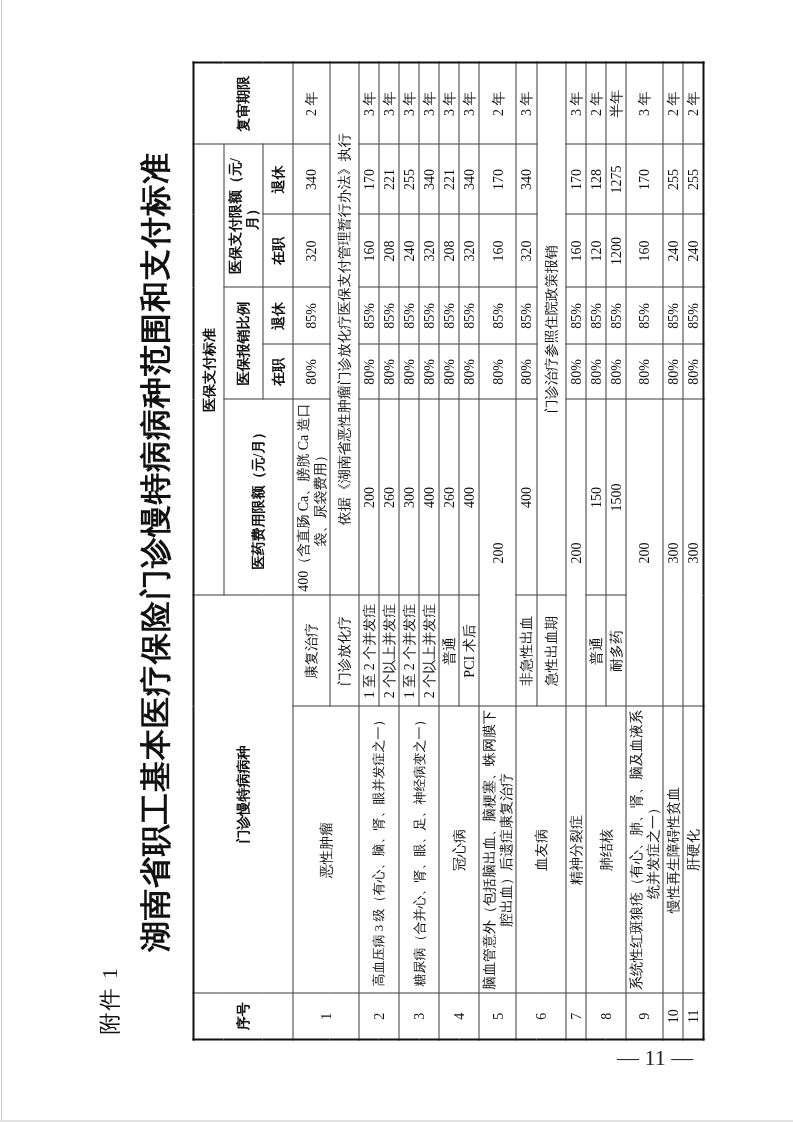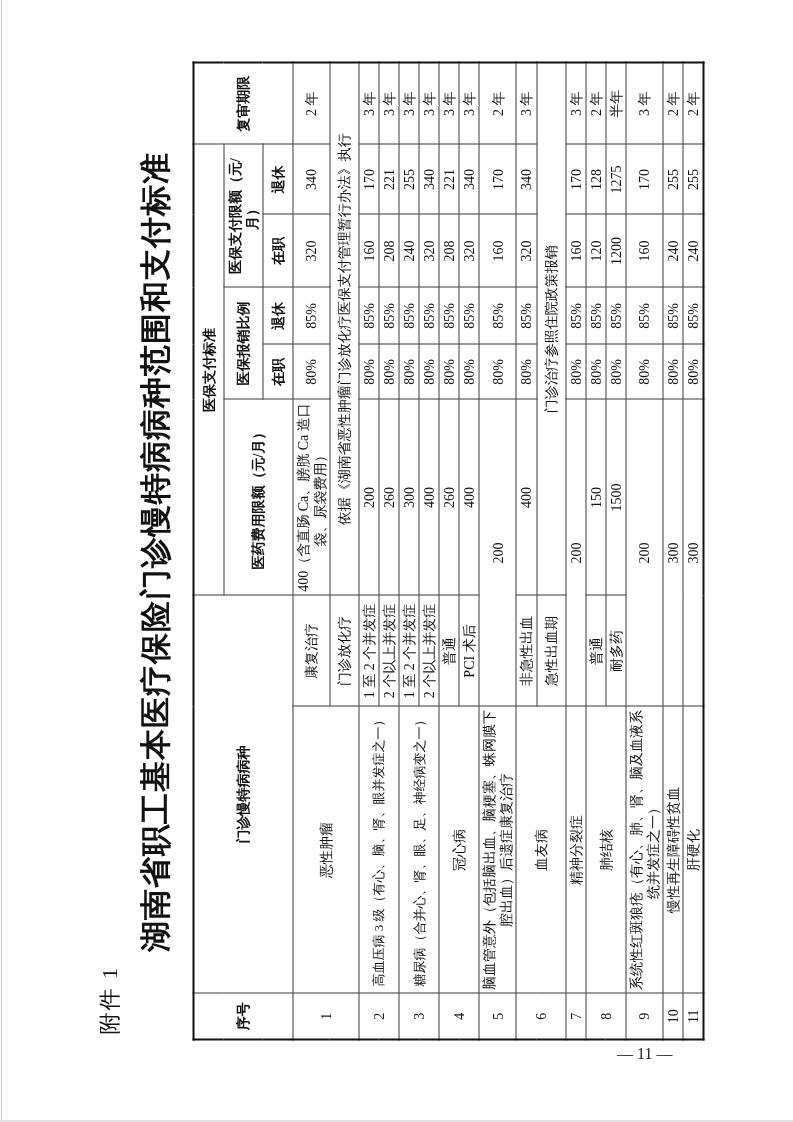--- a/index.html
+++ b/index.html
@@ -92,21 +92,21 @@
     padding-right: 4px;
   }
   td.small, td.disease.small { font-size: 13px; }
   td.fee { font-size: 13px; }
   td.subtype { font-size: 13px; padding-left: 2px; padding-right: 2px; }
   td.spantext { font-size: 14px; }
   .page-number {
     position: absolute;
     left: 617px;
     top: 1045px;
-    font-size: 16px;
+    font-size: 22px;
     color: #222;
     white-space: nowrap;
   }
 </style>
 </head>
 <body>
 
 <div class="sheet">
   <div class="scan-line-left"></div>
   <div class="scan-line-bottom"></div>

